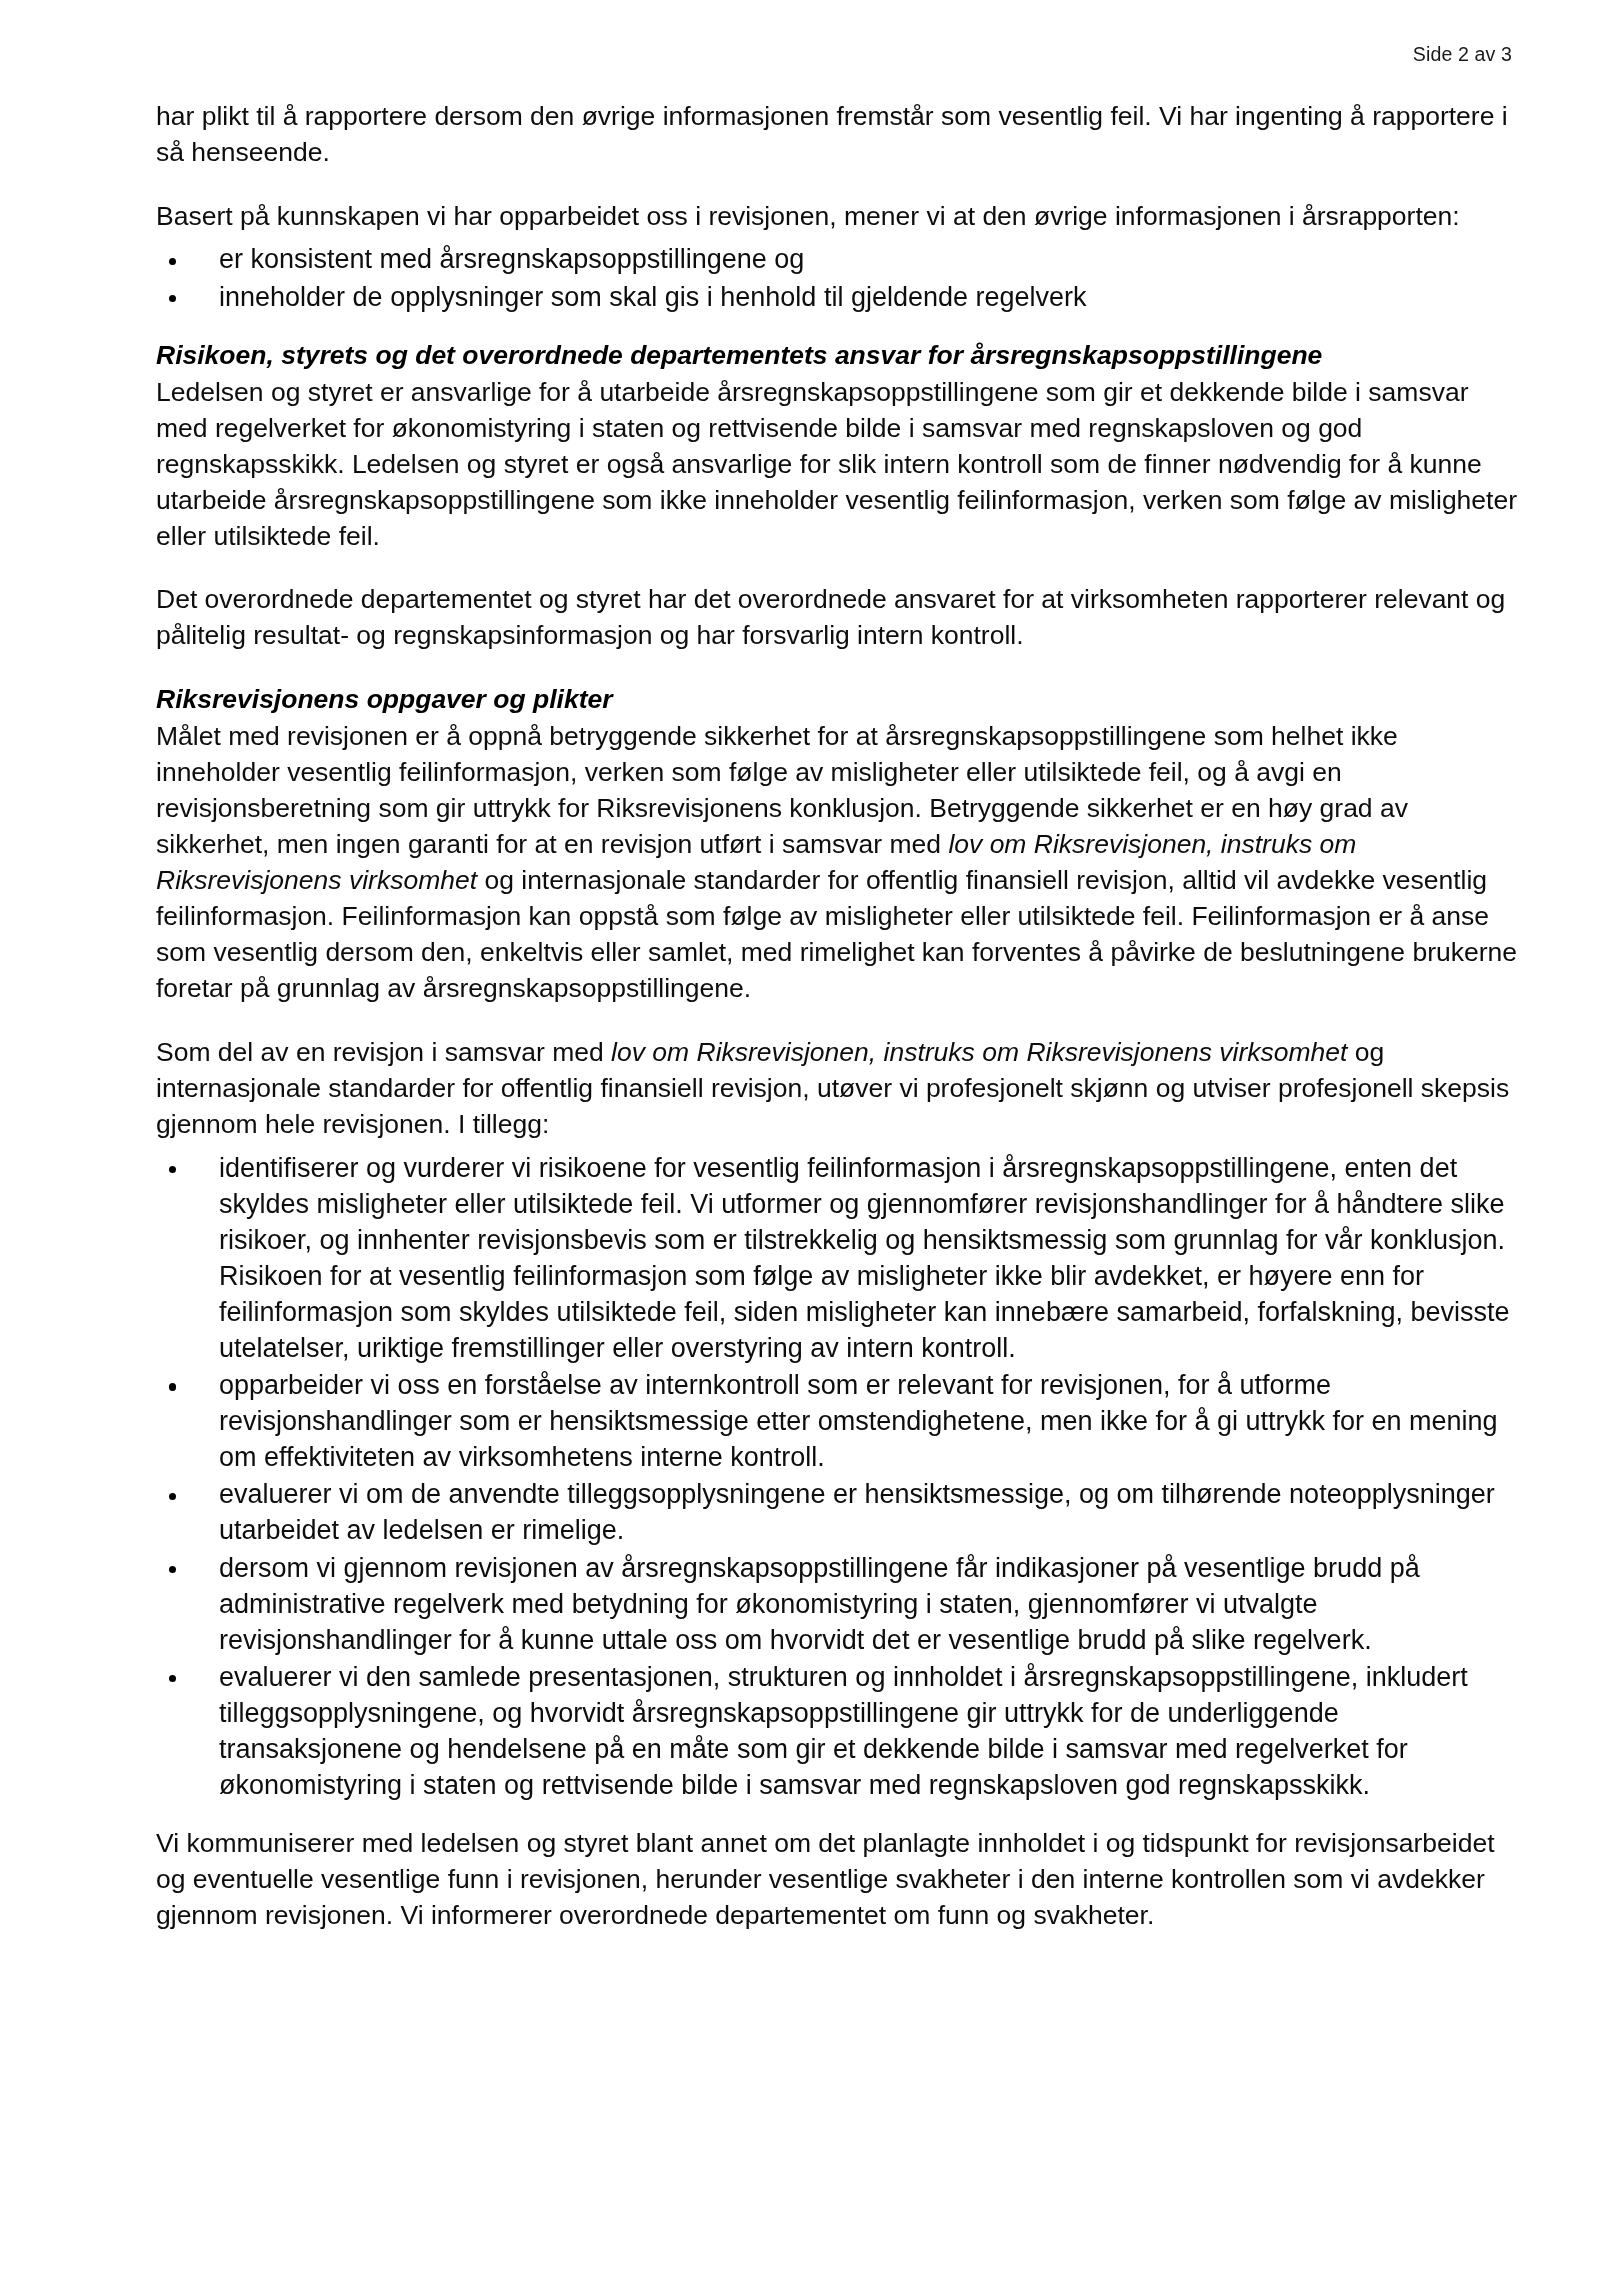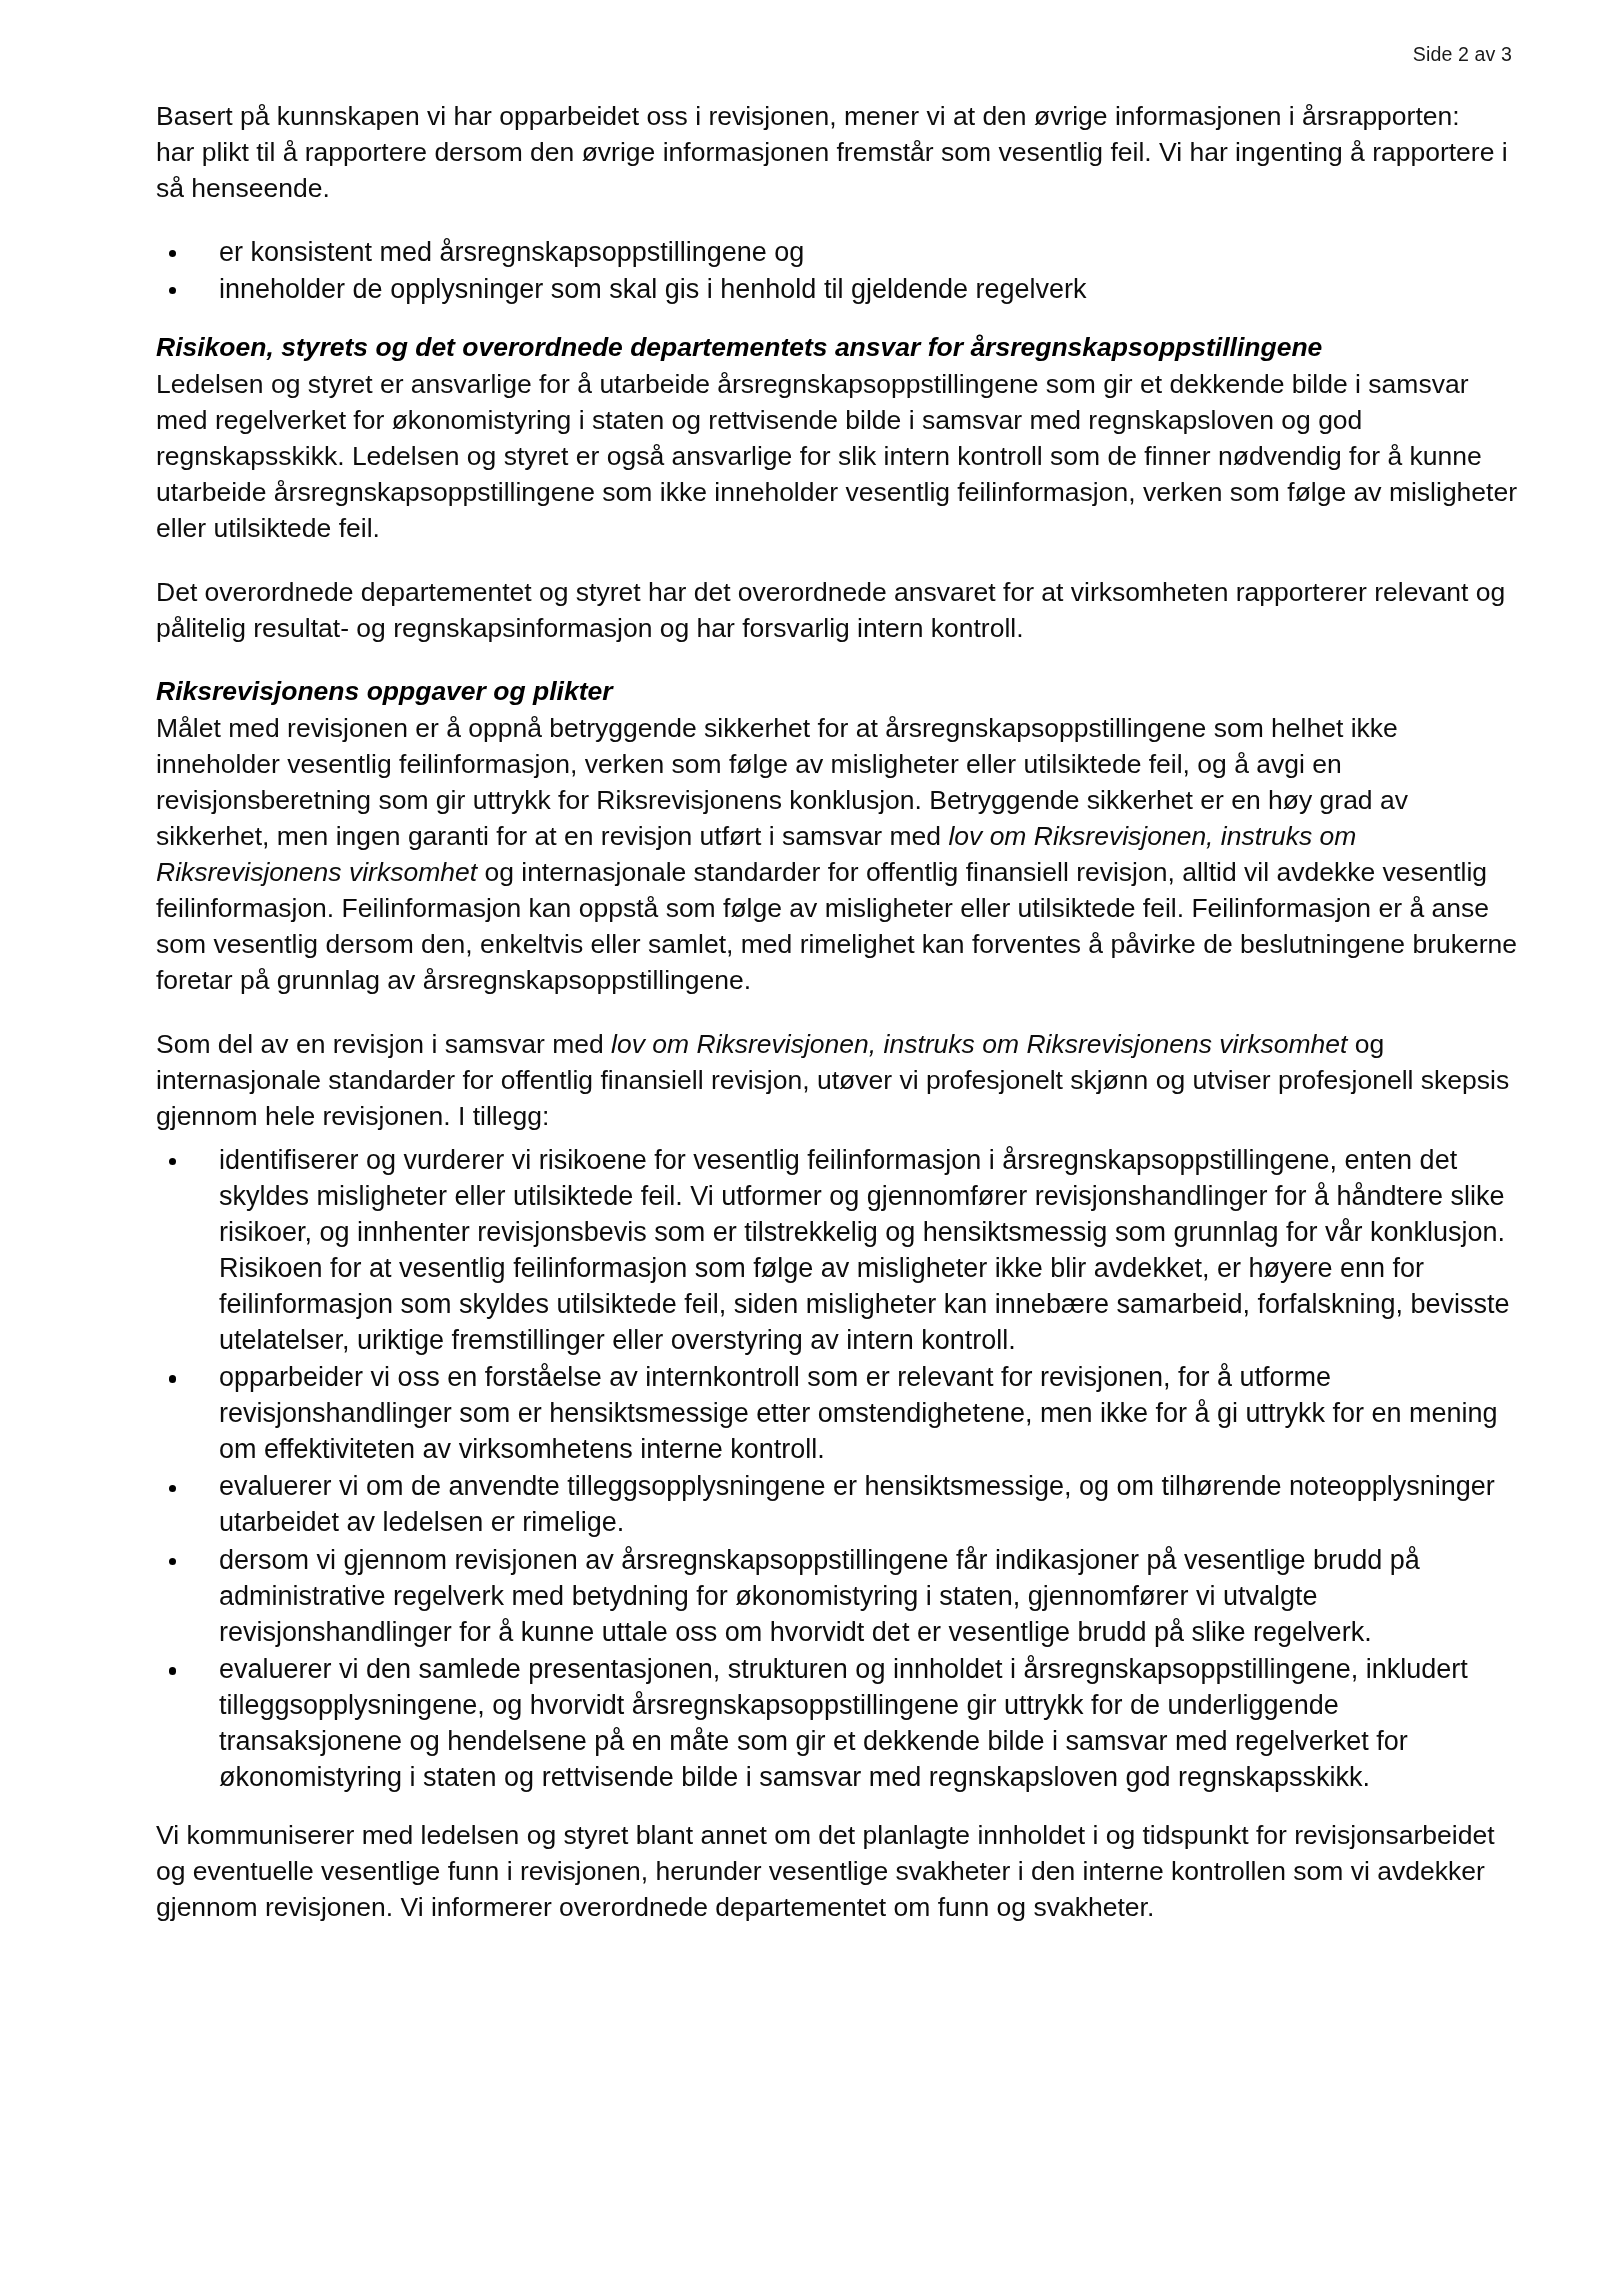--- a/index.html
+++ b/index.html
@@ -85,23 +85,23 @@
 </style>
 </head>
 <body>
 
 <div class="page">
 
   <div class="header">Side 2 av 3</div>
 
   <div class="content">
 
+    <p class="para">har plikt til å rapportere dersom den øvrige informasjonen fremstår som vesentlig feil. Vi har ingenting å rapportere i så henseende.</p>
+
     <p class="para tight">Basert på kunnskapen vi har opparbeidet oss i revisjonen, mener vi at den øvrige informasjonen i årsrapporten:</p>
-
-    <p class="para">har plikt til å rapportere dersom den øvrige informasjonen fremstår som vesentlig feil. Vi har ingenting å rapportere i så henseende.</p>
 
     <ul class="bullets topgap">
       <li>er konsistent med årsregnskapsoppstillingene og</li>
       <li>inneholder de opplysninger som skal gis i henhold til gjeldende regelverk</li>
     </ul>
 
     <h2 class="section-heading">Risikoen, styrets og det overordnede departementets ansvar for årsregnskapsoppstillingene</h2>
 
     <p class="para">Ledelsen og styret er ansvarlige for å utarbeide årsregnskapsoppstillingene som gir et dekkende bilde i samsvar med regelverket for økonomistyring i staten og rettvisende bilde i samsvar med regnskapsloven og god regnskapsskikk. Ledelsen og styret er også ansvarlige for slik intern kontroll som de finner nødvendig for å kunne utarbeide årsregnskapsoppstillingene som ikke inneholder vesentlig feilinformasjon, verken som følge av misligheter eller utilsiktede feil.</p>
 

